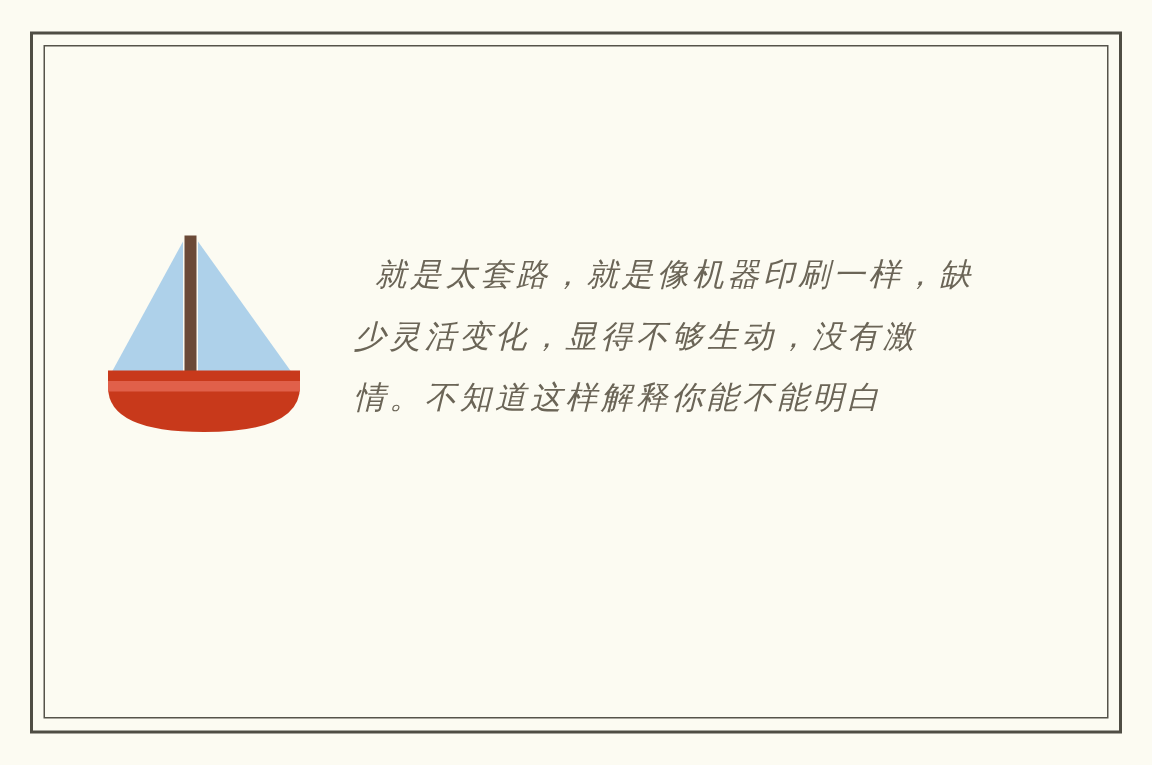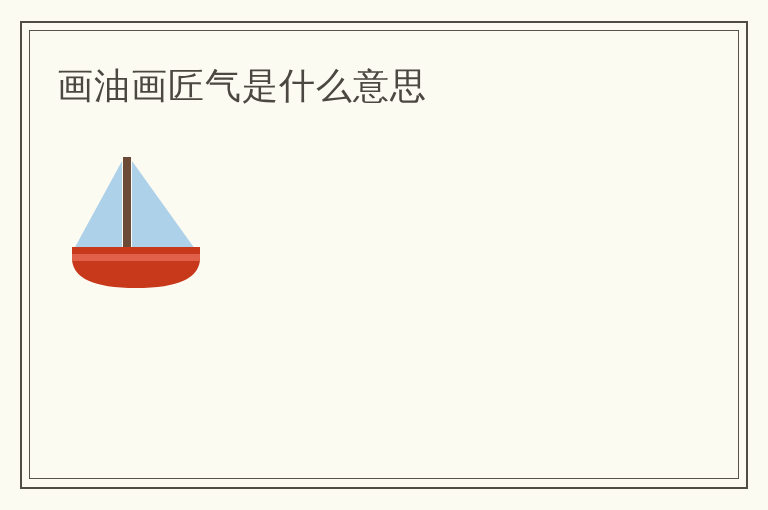--- a/index.html
+++ b/index.html
@@ -83,32 +83,32 @@
 </head>
 <body>
 
 <div class="page">
 
   <div class="frame-outer"></div>
   <div class="frame-inner"></div>
 
   <div class="content">
 
-    <div class="title">画油画匠气是什么意思</div>
 
     <div class="boat">
       <svg width="132" height="133" viewBox="0 0 132 133" xmlns="http://www.w3.org/2000/svg">
 
         <polygon points="52,6 52,94 4,94" fill="#aed1ea"></polygon>
 
         <polygon points="62,6 62,94 125,94" fill="#aed1ea"></polygon>
 
         <rect x="53" y="2" width="8" height="98" fill="#6b4a38"></rect>
 
         <path d="M2,92 L130,92 L130,103 Q130,133 66,133 Q2,133 2,103 Z" fill="#c8391b"></path>
 
         <rect x="2" y="99" width="128" height="7" fill="#e0604a"></rect>
       </svg>
     </div>
 
+    <div class="body-text">就是太套路，就是像机器印刷一样，缺少灵活变化，显得不够生动，没有激情。不知道这样解释你能不能明白</div>
 
   </div>
 </div>
 
 </body></html>

